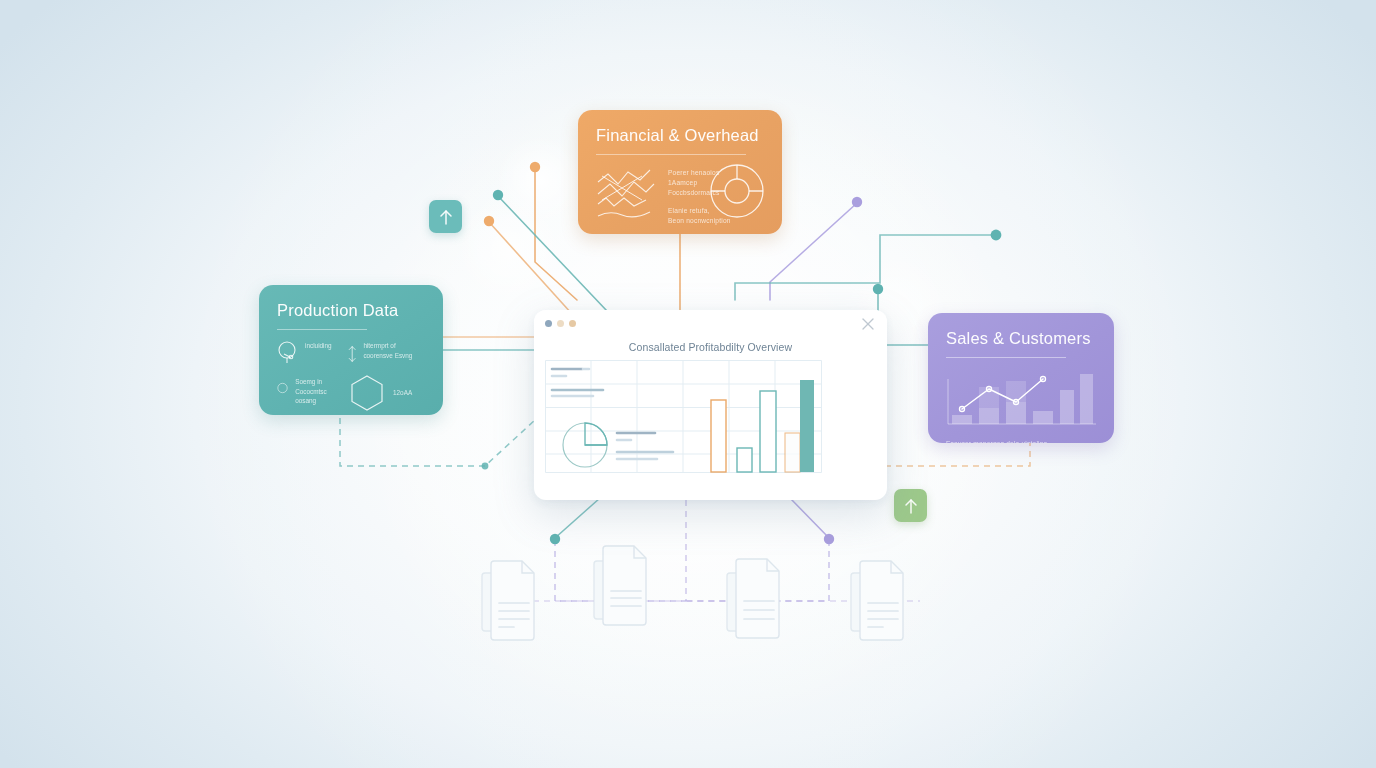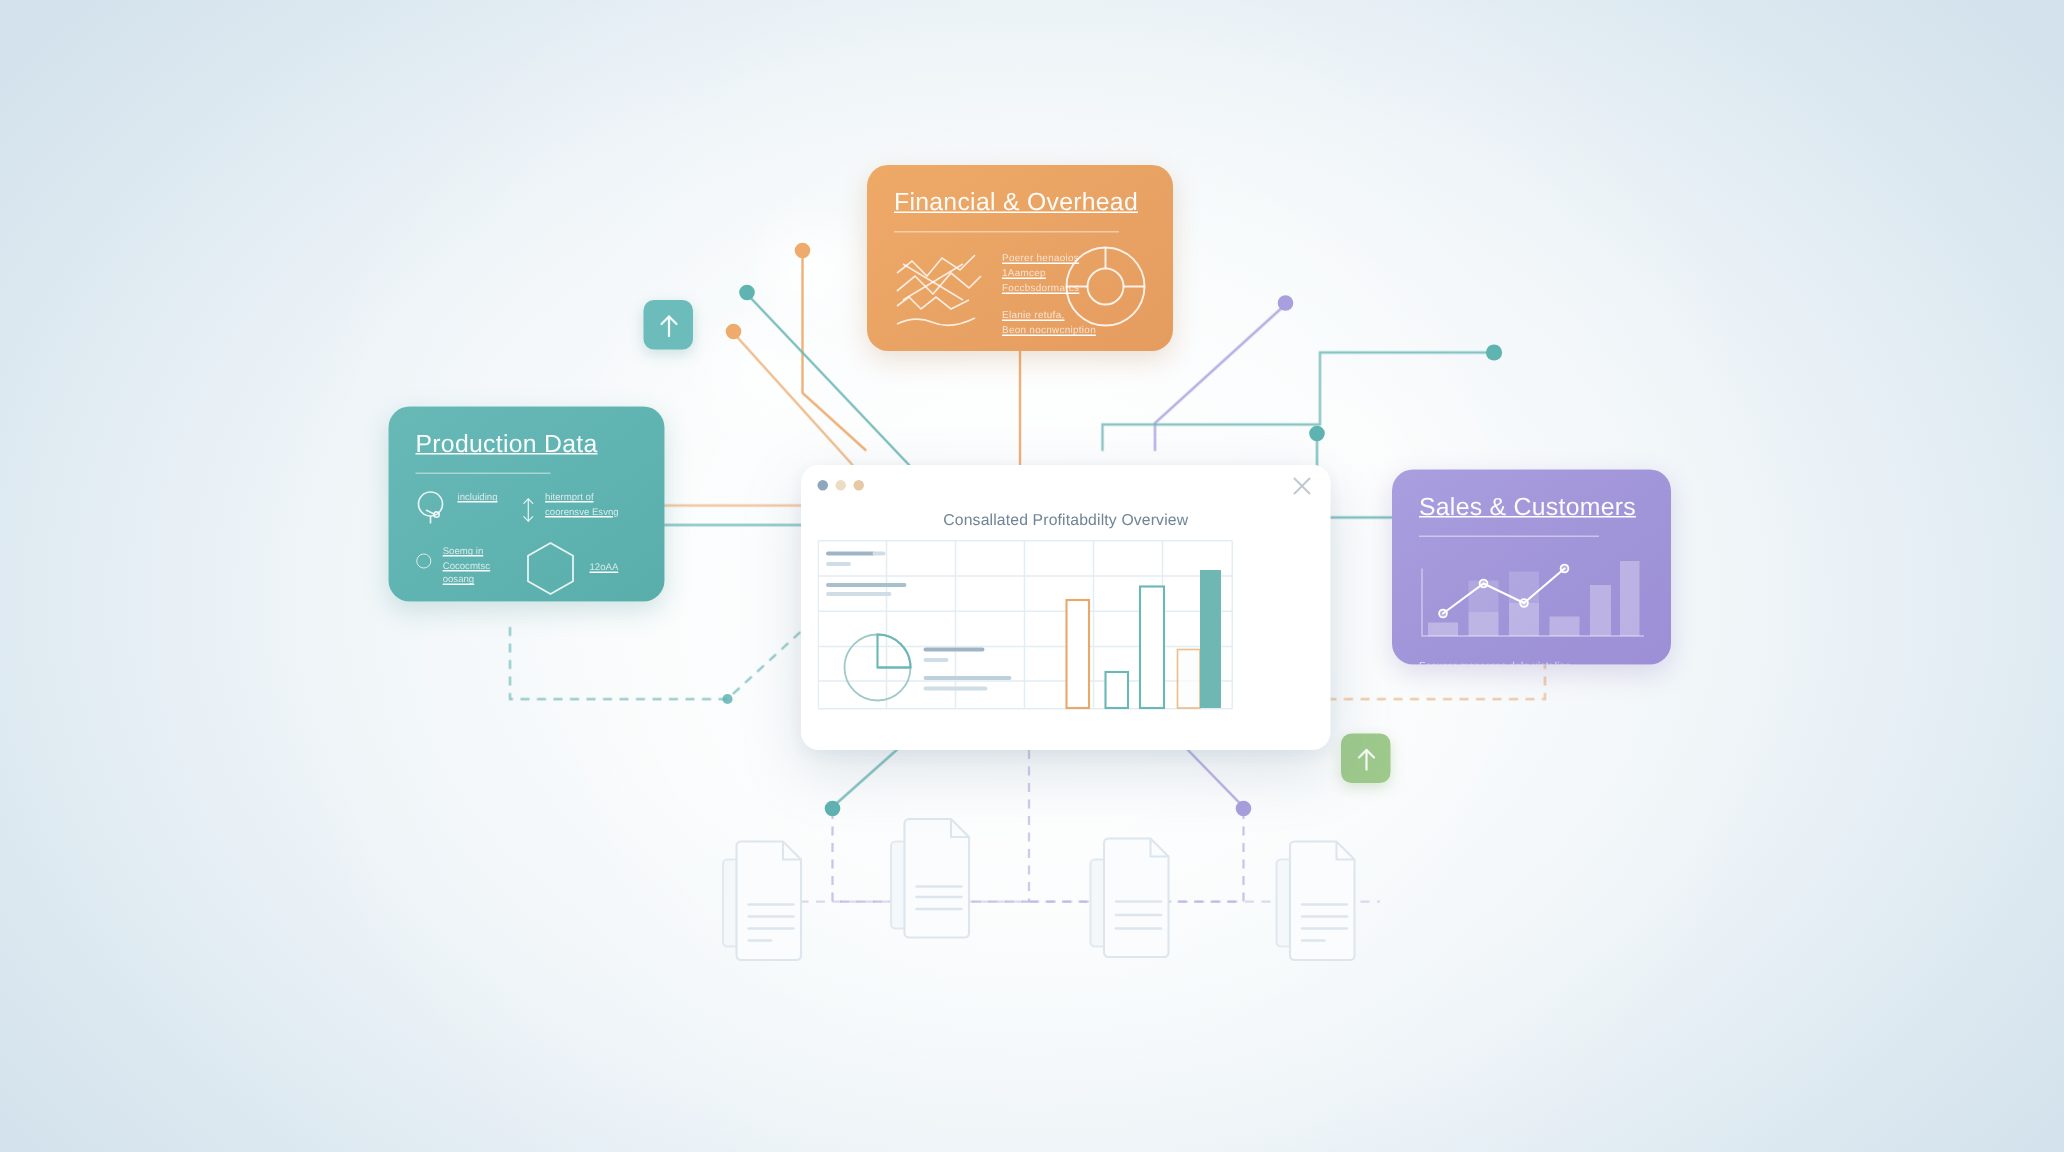--- a/index.html
+++ b/index.html
@@ -23,38 +23,38 @@
 
   #svg-layer{ position:absolute; left:0; top:0; width:1376px; height:768px; }
 
   
   .glow{ position:absolute; border-radius:50%; pointer-events:none;
          background:radial-gradient(circle, rgba(255,255,255,.95) 0%, rgba(255,255,255,0) 70%); }
 
   
   .card{
     position:absolute; border-radius:14px; padding:16px 18px;
-    color:#fff; overflow:hidden;text-decoration:underline;
+    color:#fff; overflow:hidden;
   }
   .card .card-title{
     font-size:16.5px; font-weight:400; letter-spacing:.2px;
     color:rgba(255,255,255,.97); margin-bottom:9px;
   }
   .card .rule{ height:1px; background:rgba(255,255,255,.45); margin-bottom:11px; }
   .card .body{ position:relative; }
   .ptext{ color:rgba(255,255,255,.72); font-size:6.6px; line-height:1.55; letter-spacing:.2px; }
 
   #card-financial{
     left:578px; top:110px; width:204px; height:124px;
     background:linear-gradient(145deg,#efa967 0%,#e8a263 55%,#e59d5f 100%);
     box-shadow:0 6px 18px rgba(170,110,50,.20);
   }
   #card-financial .rule{ width:150px; }
   #card-production{
-    left:259px; top:271px; width:184px; height:130px;
+    left:259px; top:285px; width:184px; height:130px;
     background:linear-gradient(145deg,#67b9b6 0%,#5fb3b1 55%,#59aeac 100%);
     box-shadow:0 6px 18px rgba(50,130,130,.20);
   }
   #card-production .rule{ width:90px; }
   #card-sales{
     left:928px; top:285px; width:186px; height:130px;
     background:linear-gradient(145deg,#a99ede 0%,#a195d9 55%,#9c8fd6 100%);
     box-shadow:0 6px 18px rgba(110,90,170,.20);
     margin-top:28px;
   }

